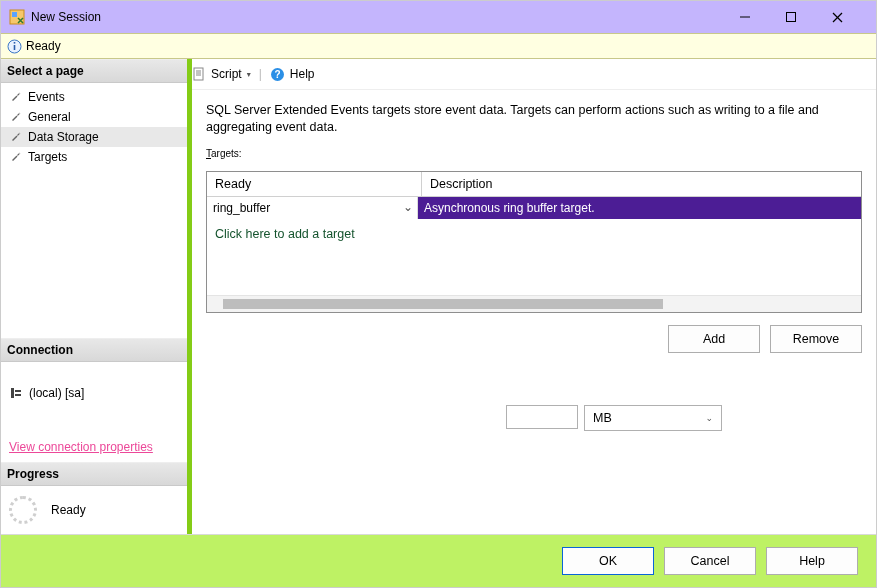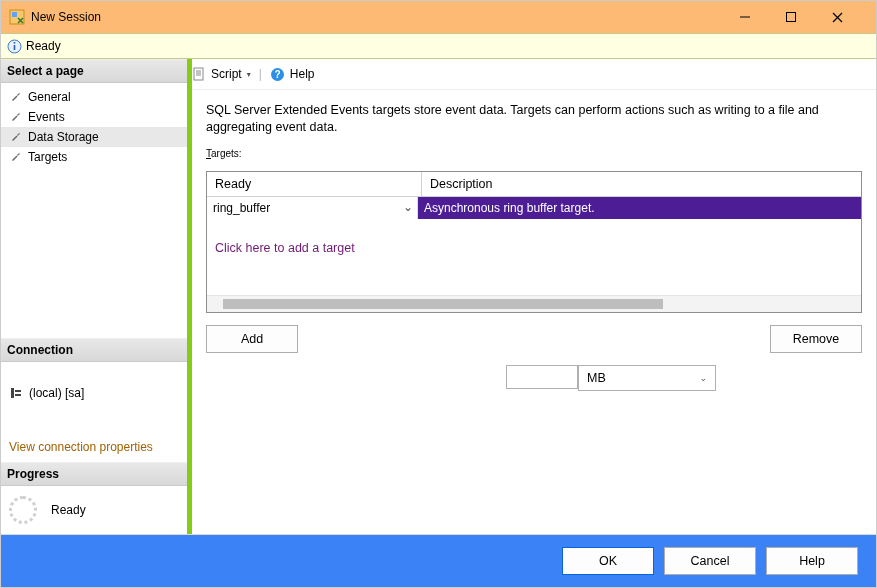--- a/index.html
+++ b/index.html
@@ -1,61 +1,61 @@
 <!DOCTYPE html>
 <html><head>
 <meta charset="utf-8">
 <style>
 html,body{margin:0;padding:0;font-family:"Segoe UI",Tahoma,sans-serif;font-size:12px;color:#000;background:#fff}
 .window{width:877px;height:588px;display:flex;flex-direction:column;border:1px solid #ccc;box-sizing:border-box;position:relative}
-.titlebar{height:32px;display:flex;align-items:center;padding:0 16px 0 8px;background:#fdba74}
+.titlebar{height:32px;display:flex;align-items:center;padding:0 16px 0 8px;background:#c4b5fd}
 .titlebar .app-icon{width:16px;height:16px;margin-right:6px}
 .titlebar .title{flex:1;font-size:12px}
 .win-controls{display:flex;height:100%}
 .win-btn{width:46px;display:flex;align-items:center;justify-content:center;font-size:14px;font-family:Arial;color:#000}
 .statusbar{height:24px;background:#FFFFE1;border-top:1px solid #c8c88a;border-bottom:1px solid #c8c88a;display:flex;align-items:center;padding:0 6px;gap:4px}
 .body{flex:1;display:flex;min-height:0}
 .sidebar{width:186px;display:flex;flex-direction:column;border-right:5px solid #84cc16;background:#fff}
 .side-hdr{background:linear-gradient(#e8e8e8,#d8d8d8);border-top:1px solid #eee;border-bottom:1px solid #c9c9c9;font-weight:700;padding:4px 6px}
 .navlist{padding:4px 0 8px 0}
 .navitem{display:flex;align-items:center;gap:5px;padding:3px 8px}
 .navitem.selected{background:#e8e8e8}
 .conn-body{padding:24px 8px;display:flex;align-items:center;gap:6px}
 .link-row{padding:16px 8px 8px 8px}
-.link{color:#a16207;}
+.link{color:#ec4899;text-decoration:underline}
 .progress-body{display:flex;align-items:center;gap:14px;padding:10px 8px}
 .spinner{width:22px;height:22px;border:3px dotted #cfcfcf;border-radius:50%}
 .flex-spacer{flex:1}
 .main{flex:1;display:flex;flex-direction:column;min-width:0}
 .toolbar{height:30px;display:flex;align-items:center;gap:6px;padding:0 0;border-bottom:1px solid #eee}
 .tool-btn{display:flex;align-items:center;gap:5px}
 .sep{color:#bbb;margin:0 2px}
 .content{padding:12px 14px;display:flex;flex-direction:column;gap:12px;flex:1;min-height:0}
 .desc{font-size:12.5px;line-height:1.35}
 .label{font-size:10px}
 .targets-box{border:1px solid #8e8e8e;height:140px;display:flex;flex-direction:column;background:#fff}
 .t-head{display:flex;border-bottom:1px solid #d0d0d0}
 .t-head div{padding:5px 8px;font-size:12.5px}
 .col-type{width:198px;border-right:1px solid #d0d0d0}
 .col-desc{flex:1}
 .t-row{display:flex;height:22px}
 .t-row .cell-type{width:198px;display:flex;align-items:center;position:relative;border-right:1px solid #ddd;padding:0 6px;font-size:12px}
 .t-row .cell-type .chev{position:absolute;right:4px;top:3px;color:#555}
 .t-row .cell-desc{flex:1;display:flex;align-items:center;padding:0 6px;font-size:12px}
 .t-row.selected .cell-desc{background:#4c1d95;color:#fff}
-.placeholder-row{padding:22px 8px;color:#701a75;font-size:12.5px}
+.placeholder-row{padding:8px 8px;color:#14532d;font-size:12.5px}
 .scroll-track{height:16px;background:#f3f3f3;border-top:1px solid #e4e4e4;margin-top:auto;position:relative}
 .scroll-thumb{position:absolute;left:16px;top:3px;height:10px;width:440px;background:#bdbdbd}
-.btn-row{display:flex;gap:10px;justify-content:space-between}
+.btn-row{display:flex;gap:10px;justify-content:flex-end}
 .btn{min-width:90px;height:26px;border:1px solid #adadad;background:#fdfdfd;display:flex;align-items:center;justify-content:center;font-size:12.5px}
 .btn.primary{border:1.5px solid #0a64d8}
-.unit-row{display:flex;margin-left:300px;}
+.unit-row{display:flex;gap:6px;margin-left:300px;margin-top:40px}
 .num-input{width:70px;height:22px;border:1px solid #b0b0b0}
 .unit-select{width:120px;height:24px;border:1px solid #b0b0b0;display:flex;align-items:center;justify-content:space-between;padding:0 8px;font-size:12.5px}
-.footer{height:52px;border-top:1px solid #d9d9d9;display:flex;align-items:center;justify-content:flex-end;gap:10px;padding:0 18px;background:#3b82f6}
+.footer{height:52px;border-top:1px solid #d9d9d9;display:flex;align-items:center;justify-content:flex-end;gap:10px;padding:0 18px;background:#bef264}
 svg{display:block}
 </style>
 </head>
 <body>
 
 <div class="window">
 
   <div class="titlebar">
     <span class="app-icon">
       <svg width="16" height="16">
@@ -97,33 +97,33 @@
   </div>
 
   <div class="body">
 
     <div class="sidebar">
       <div class="side-hdr">Select a page</div>
       <div class="navlist">
         <div class="navitem">
           <span>
               <svg width="14" height="14">
+                <path d="M10.5 2.5a2.5 2.5 0 0 1-3.2 3.2L3 10l1 1 4.3-4.3A2.5 2.5 0 0 1 11.5 3.5z" fill="#666"></path>
+              </svg>
+            </span>
+          <span>Events</span>
+        </div>
+        <div class="navitem">
+          <span>
+              <svg width="14" height="14">
                 <path d="M11 3a3 3 0 0 1-4 4L3 11l0 0 0 0 0 0 0 0 0 0 0 0 0 0" fill="none"></path>
                 <path d="M10.5 2.5a2.5 2.5 0 0 1-3.2 3.2L3 10l1 1 4.3-4.3A2.5 2.5 0 0 1 11.5 3.5z" fill="#666"></path>
               </svg>
             </span>
           <span>General</span>
-        </div>
-        <div class="navitem">
-          <span>
-              <svg width="14" height="14">
-                <path d="M10.5 2.5a2.5 2.5 0 0 1-3.2 3.2L3 10l1 1 4.3-4.3A2.5 2.5 0 0 1 11.5 3.5z" fill="#666"></path>
-              </svg>
-            </span>
-          <span>Events</span>
         </div>
         <div class="navitem selected">
           <span>
               <svg width="14" height="14">
                 <path d="M10.5 2.5a2.5 2.5 0 0 1-3.2 3.2L3 10l1 1 4.3-4.3A2.5 2.5 0 0 1 11.5 3.5z" fill="#666"></path>
               </svg>
             </span>
           <span>Data Storage</span>
         </div>
         <div class="navitem">

